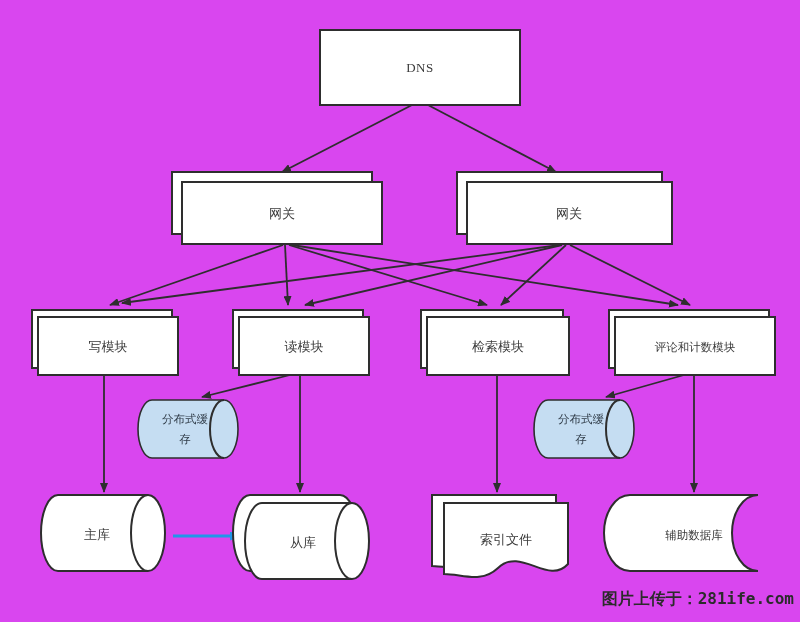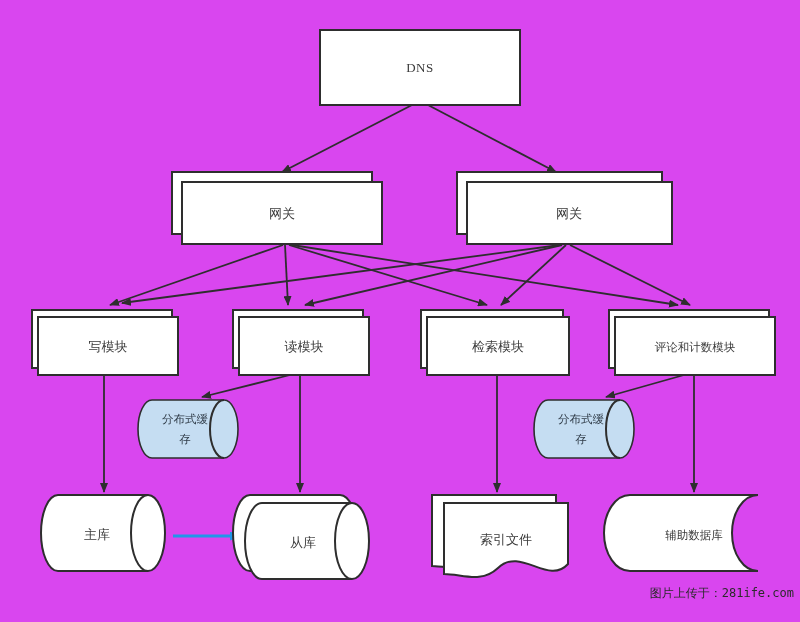--- a/index.html
+++ b/index.html
@@ -69,25 +69,26 @@
     fill: none;
   }
   .edge-blue {
     stroke: #2196e8;
     stroke-width: 3;
     fill: none;
   }
   .watermark {
     position: absolute;
     right: 6px;
-    bottom: 20px;
-    font-size: 12px;
+    bottom: 12px;
+    font-size: 16px;
     color: #2b2b2b;
     font-family: "DejaVu Sans Mono", "Liberation Mono", monospace;
     white-space: nowrap;
+    font-weight: bold;
   }
 </style>
 </head>
 <body>
 
 <div id="canvas">
 
   <svg id="diagram-svg" viewBox="0 0 800 622">
     <defs>
       <marker id="arrowhead" markerWidth="10" markerHeight="8" refX="9" refY="4" orient="auto" markerUnits="userSpaceOnUse">

